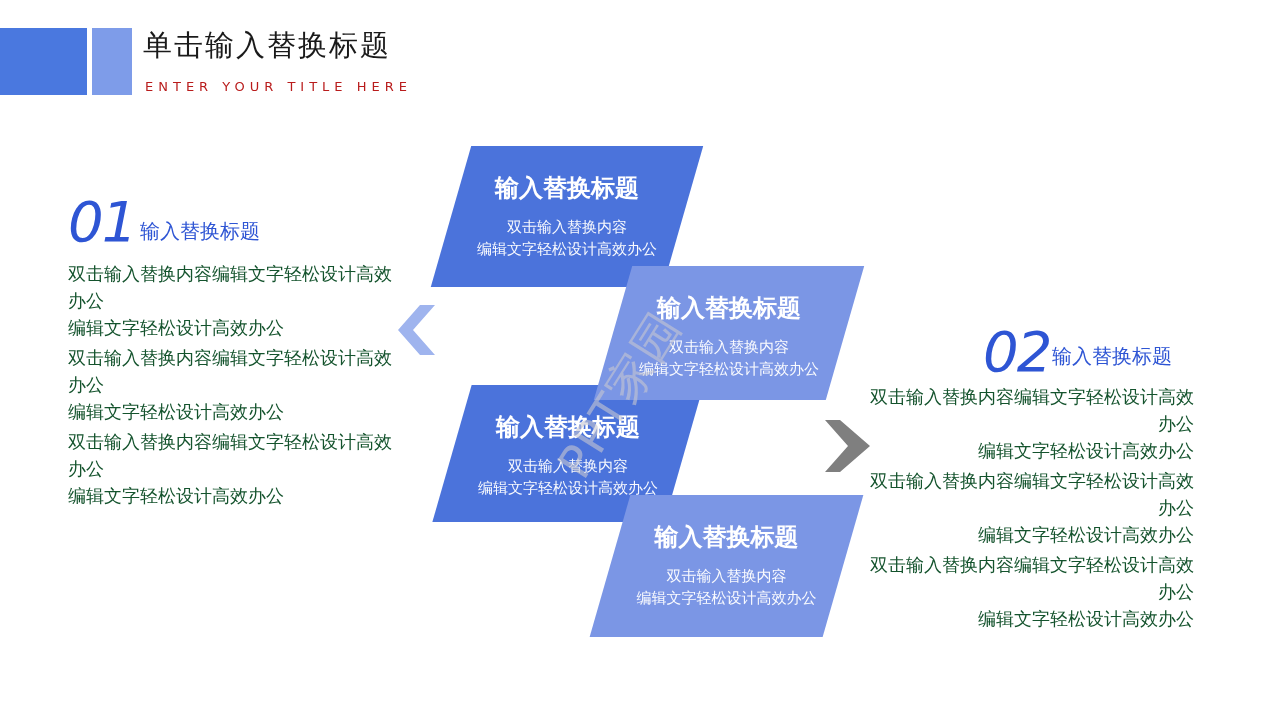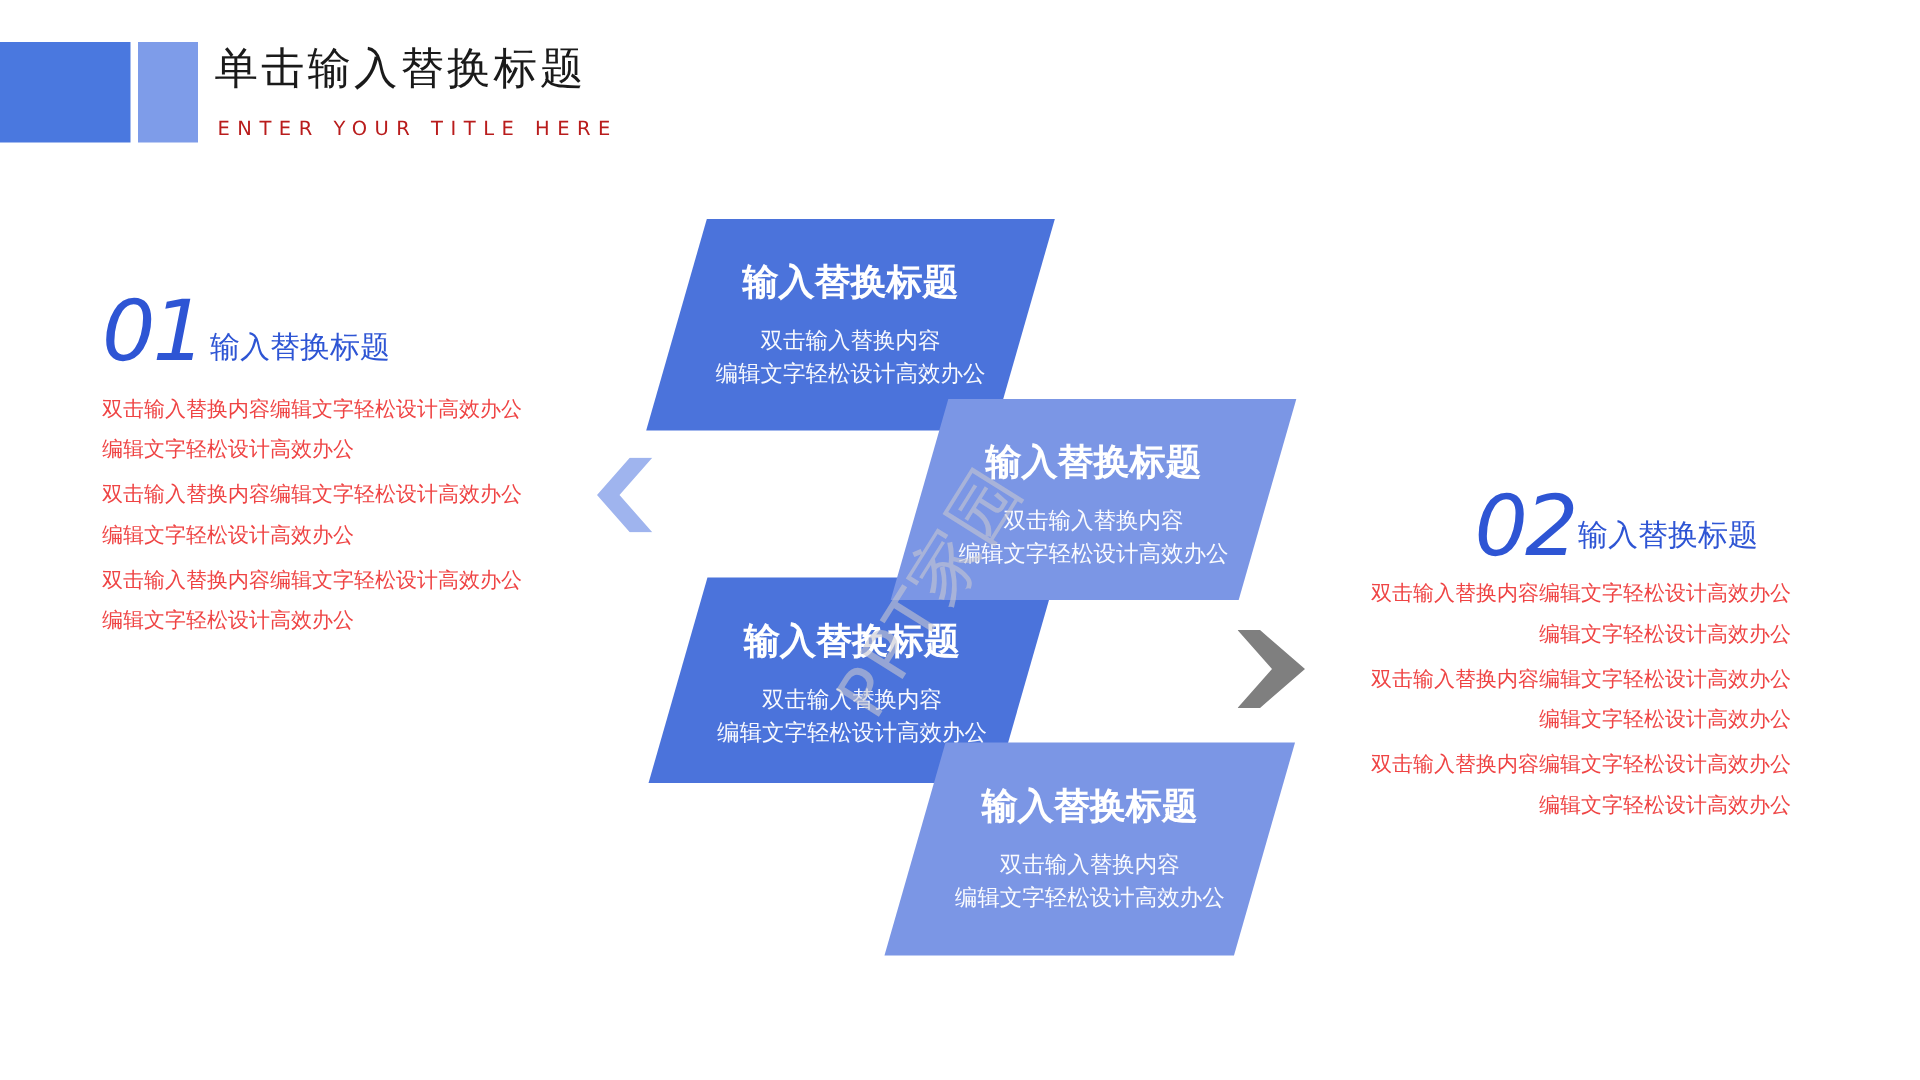--- a/index.html
+++ b/index.html
@@ -13,21 +13,21 @@
   .hd-title{position:absolute;left:143px;top:28px;font-size:29px;line-height:34px;color:#1a1a1a;letter-spacing:2px;font-weight:400;}
   .hd-sub{position:absolute;left:145px;top:79px;font-size:13px;color:#b91c1c;letter-spacing:5px;font-weight:500;}
   
   .num{position:absolute;font-size:56px;line-height:1;font-style:italic;font-weight:300;color:#2E55D4;letter-spacing:-2px;}
   .num1{left:68px;top:194px;}
   .num2{left:983px;top:324px;}
   .sec-title{position:absolute;font-size:20px;color:#2E55D4;font-weight:400;}
   .sec-title1{left:140px;top:218px;}
   .sec-title2{left:1052px;top:343px;}
   
-  .paras{position:absolute;font-size:14px;line-height:27px;color:#ef4444;}
+  .paras{position:absolute;font-size:18px;line-height:27px;color:#14532d;}
   .paras p{margin:0 0 3px 0;}
   .paras-left{left:68px;top:260px;width:330px;text-align:left;}
   .paras-right{left:860px;top:383px;width:334px;text-align:right;}
   
   .chev{position:absolute;}
   .chev-left{left:398px;top:305px;width:38px;height:50px;background:#9FB4EE;
     clip-path:polygon(22px 0,37px 0,15px 25px,37px 50px,22px 50px,0 25px);}
   .chev-right{left:825px;top:420px;width:45px;height:52px;background:#7F7F7F;
     clip-path:polygon(0 0,15px 0,45px 26px,15px 52px,0 52px,23px 26px);}
   

